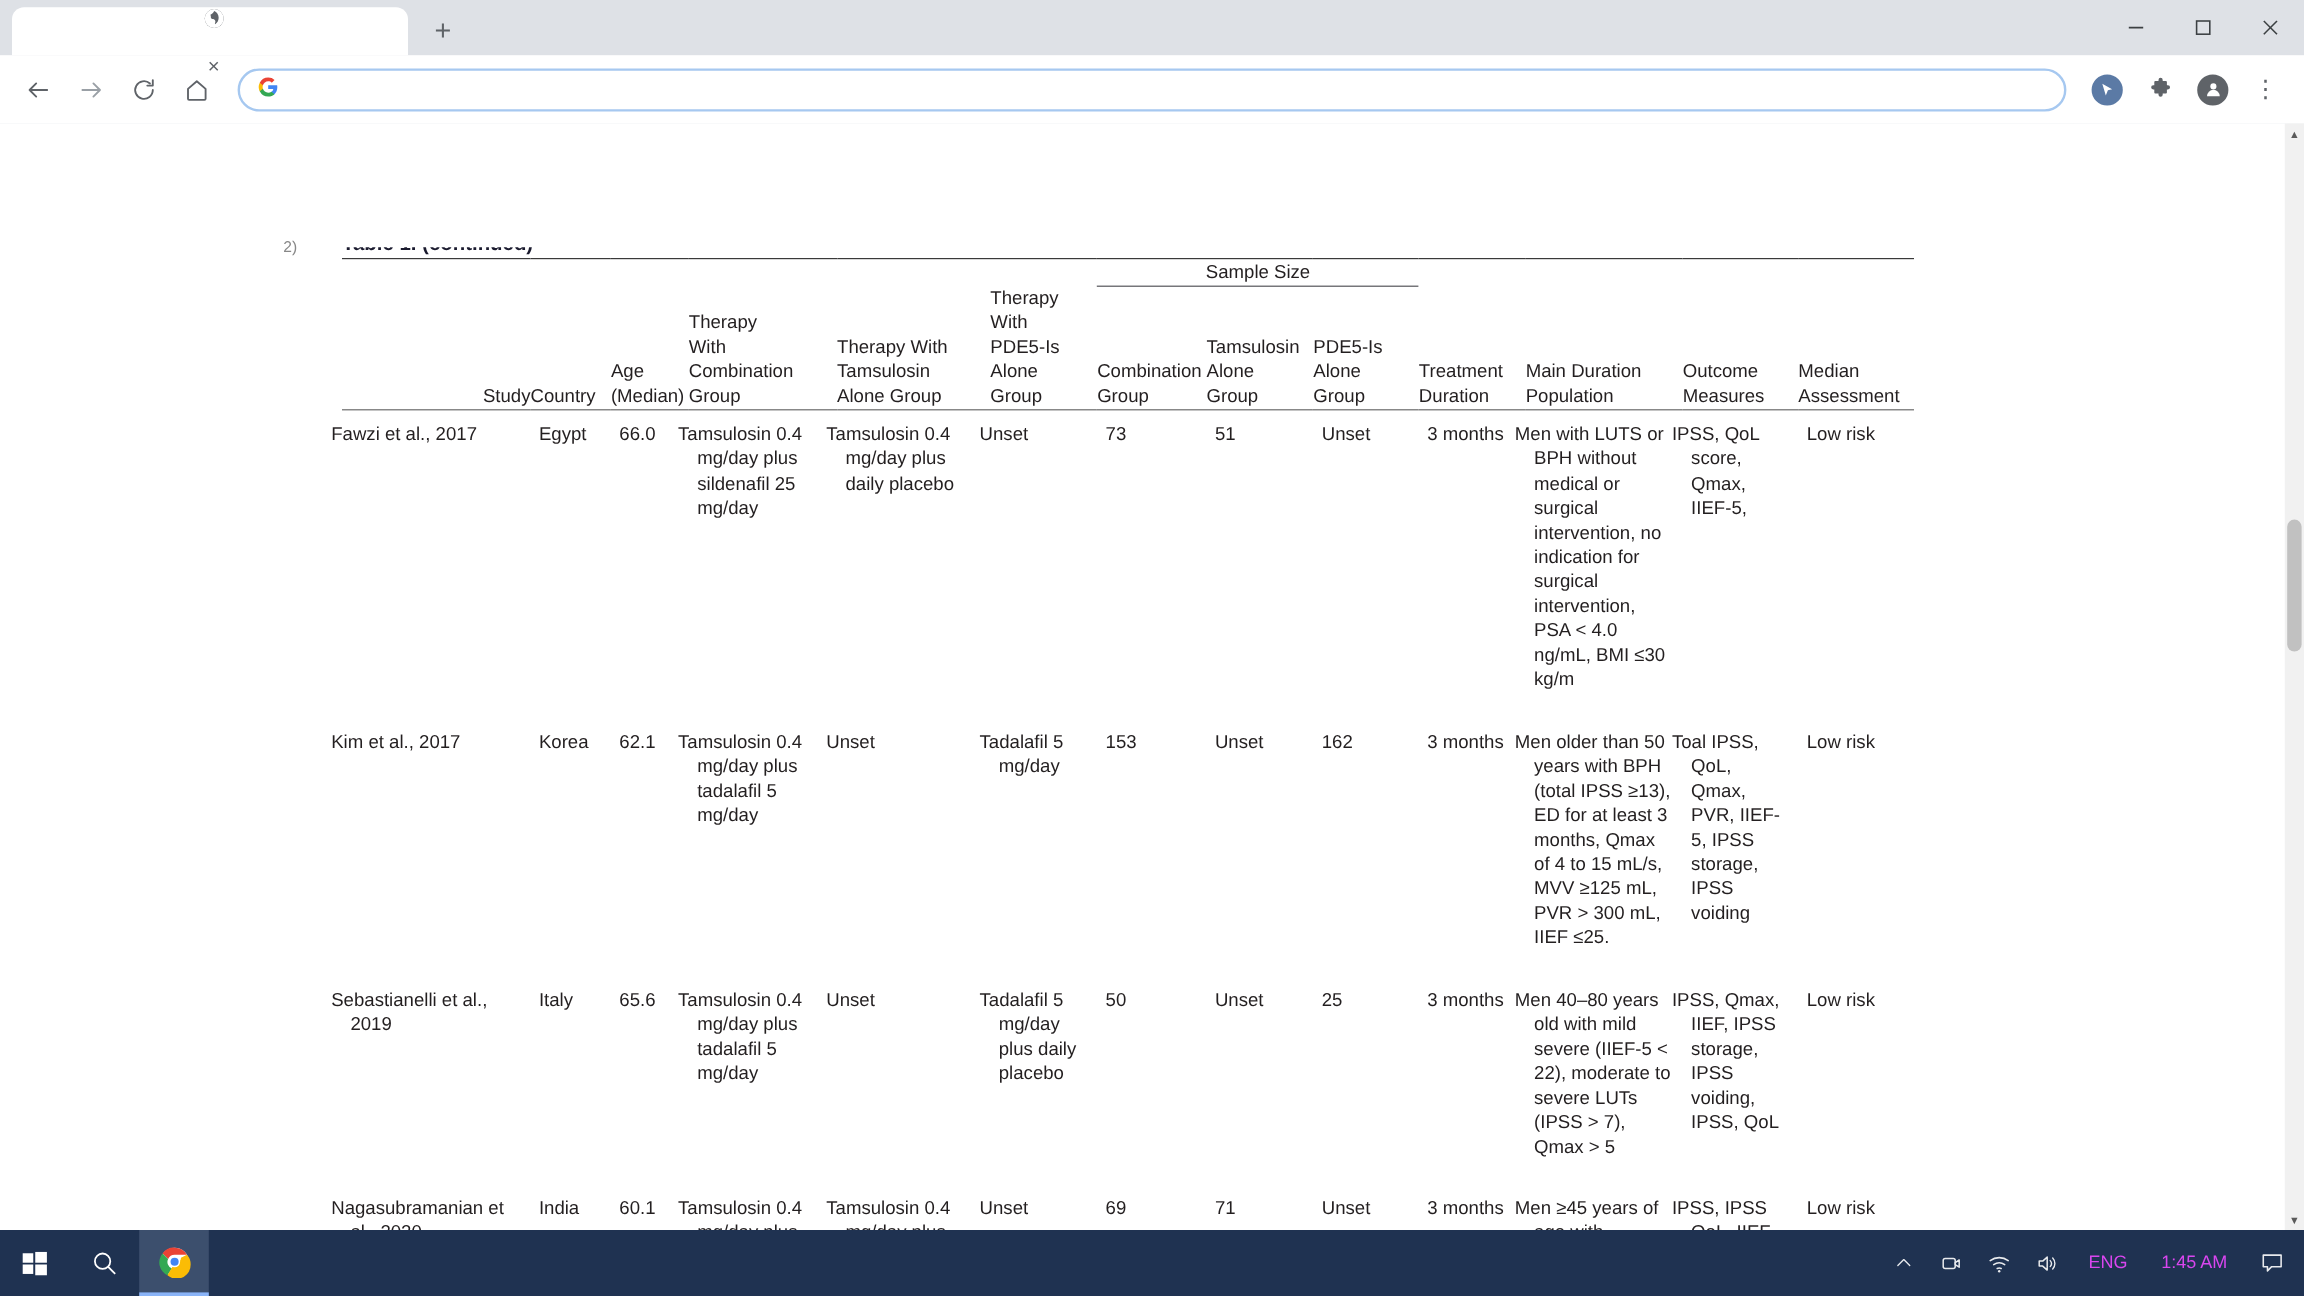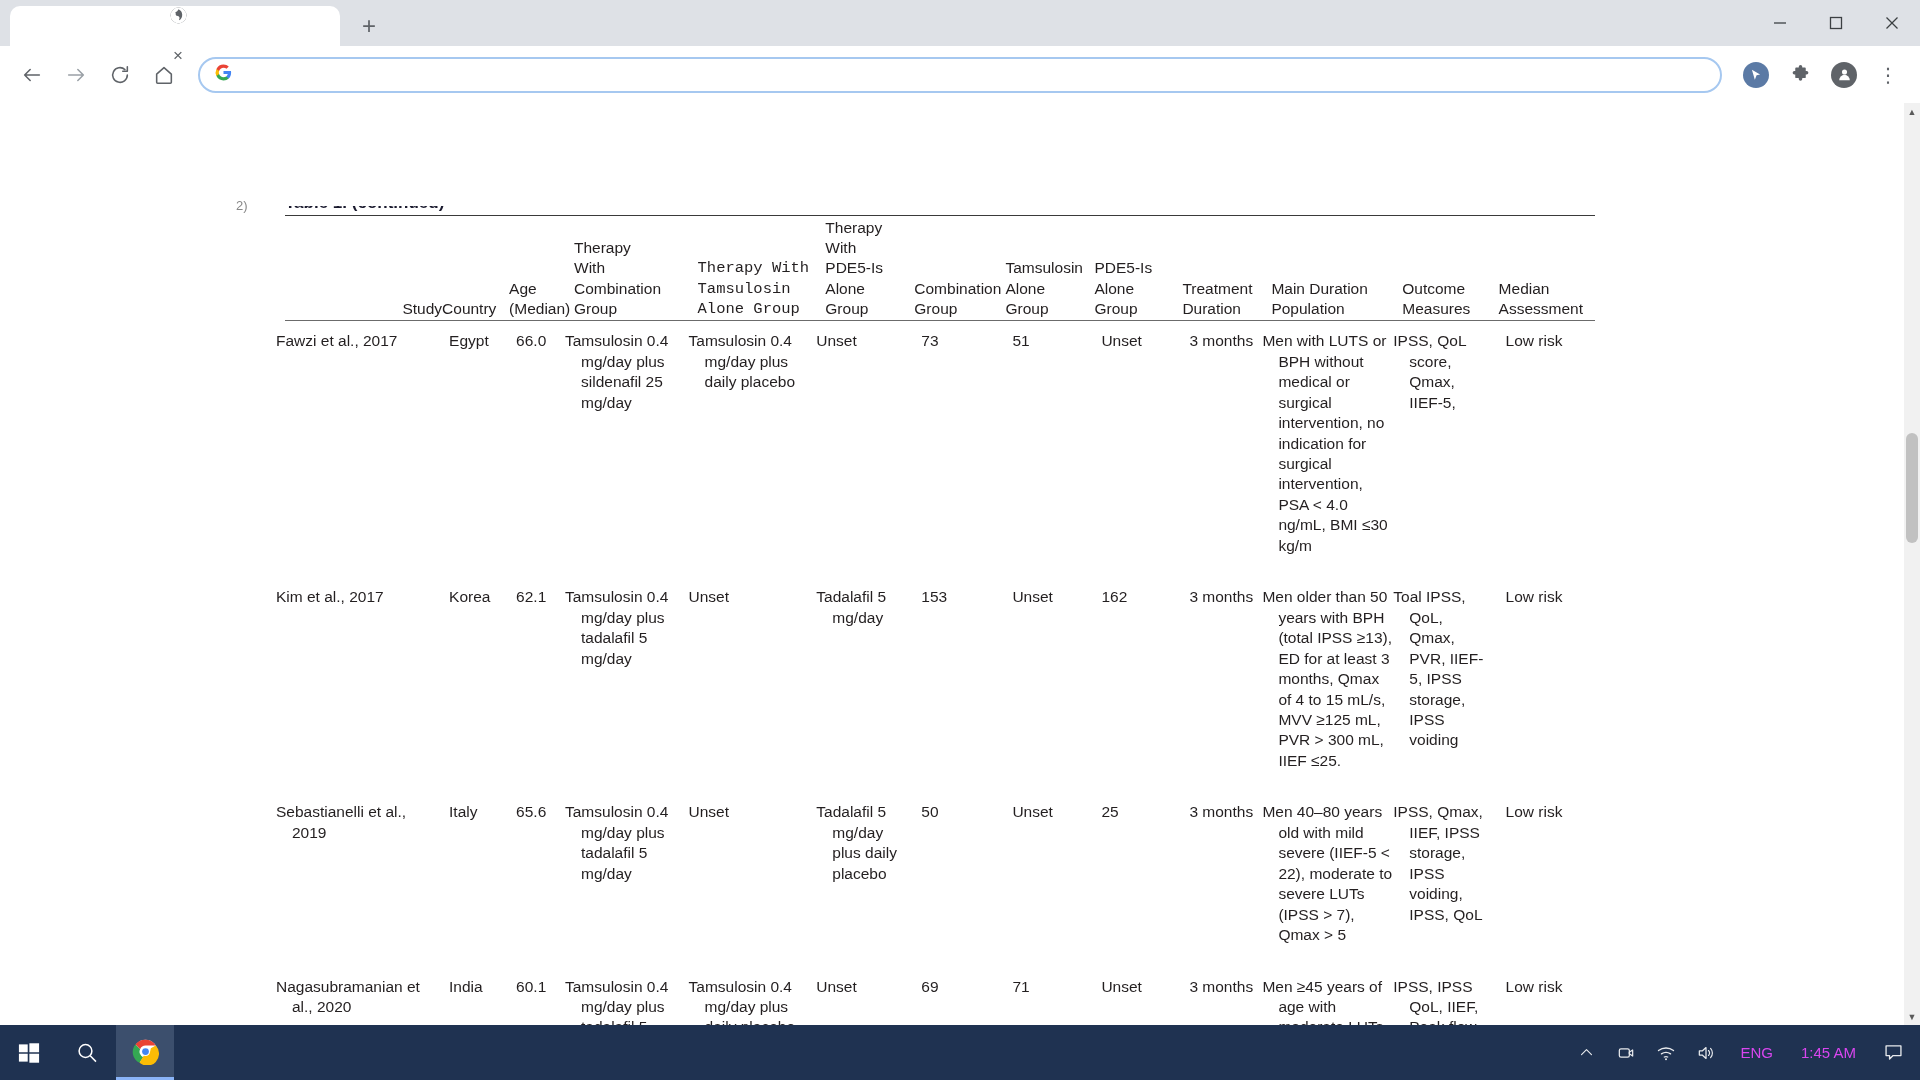--- a/index.html
+++ b/index.html
@@ -211,39 +211,47 @@
           <col style="width:125px">
           <col style="width:92px">
           <col style="width:92px">
       </colgroup>
 
       <tbody>
           <tr class="rule-top">
             <td colspan="13"></td>
           </tr>
 
+      <tr>
+        <td colspan="6"></td>
+        <td colspan="3" class="spanhdr">
+          <div style="font-size:15.5px;">Sample Size</div>
+          <div class="spanrule"></div>
+        </td>
+        <td colspan="4"></td>
+      </tr>
 
       <tr class="hdr">
         <th class="lft" style="vertical-align:bottom;">
           <span>Study</span>
         </th>
         <th style="vertical-align:bottom;margin-left:26px;">
           <span>Country</span>
         </th>
         <th style="vertical-align:bottom;">
           <div>Age</div>
           <div>(Median)</div>
         </th>
         <th style="vertical-align:bottom;">
           <div>Therapy</div>
           <div>With</div>
           <div>Combination</div>
           <div>Group</div>
         </th>
-        <th style="vertical-align:bottom;font-family:Liberation Mono, monospace;">
+        <th style="vertical-align:bottom;">
           <div>Therapy With</div>
           <div>Tamsulosin</div>
           <div>Alone Group</div>
         </th>
         <th style="vertical-align:bottom;">
           <div>Therapy</div>
           <div>With</div>
           <div>PDE5-Is</div>
           <div>Alone</div>
           <div>Group</div>

